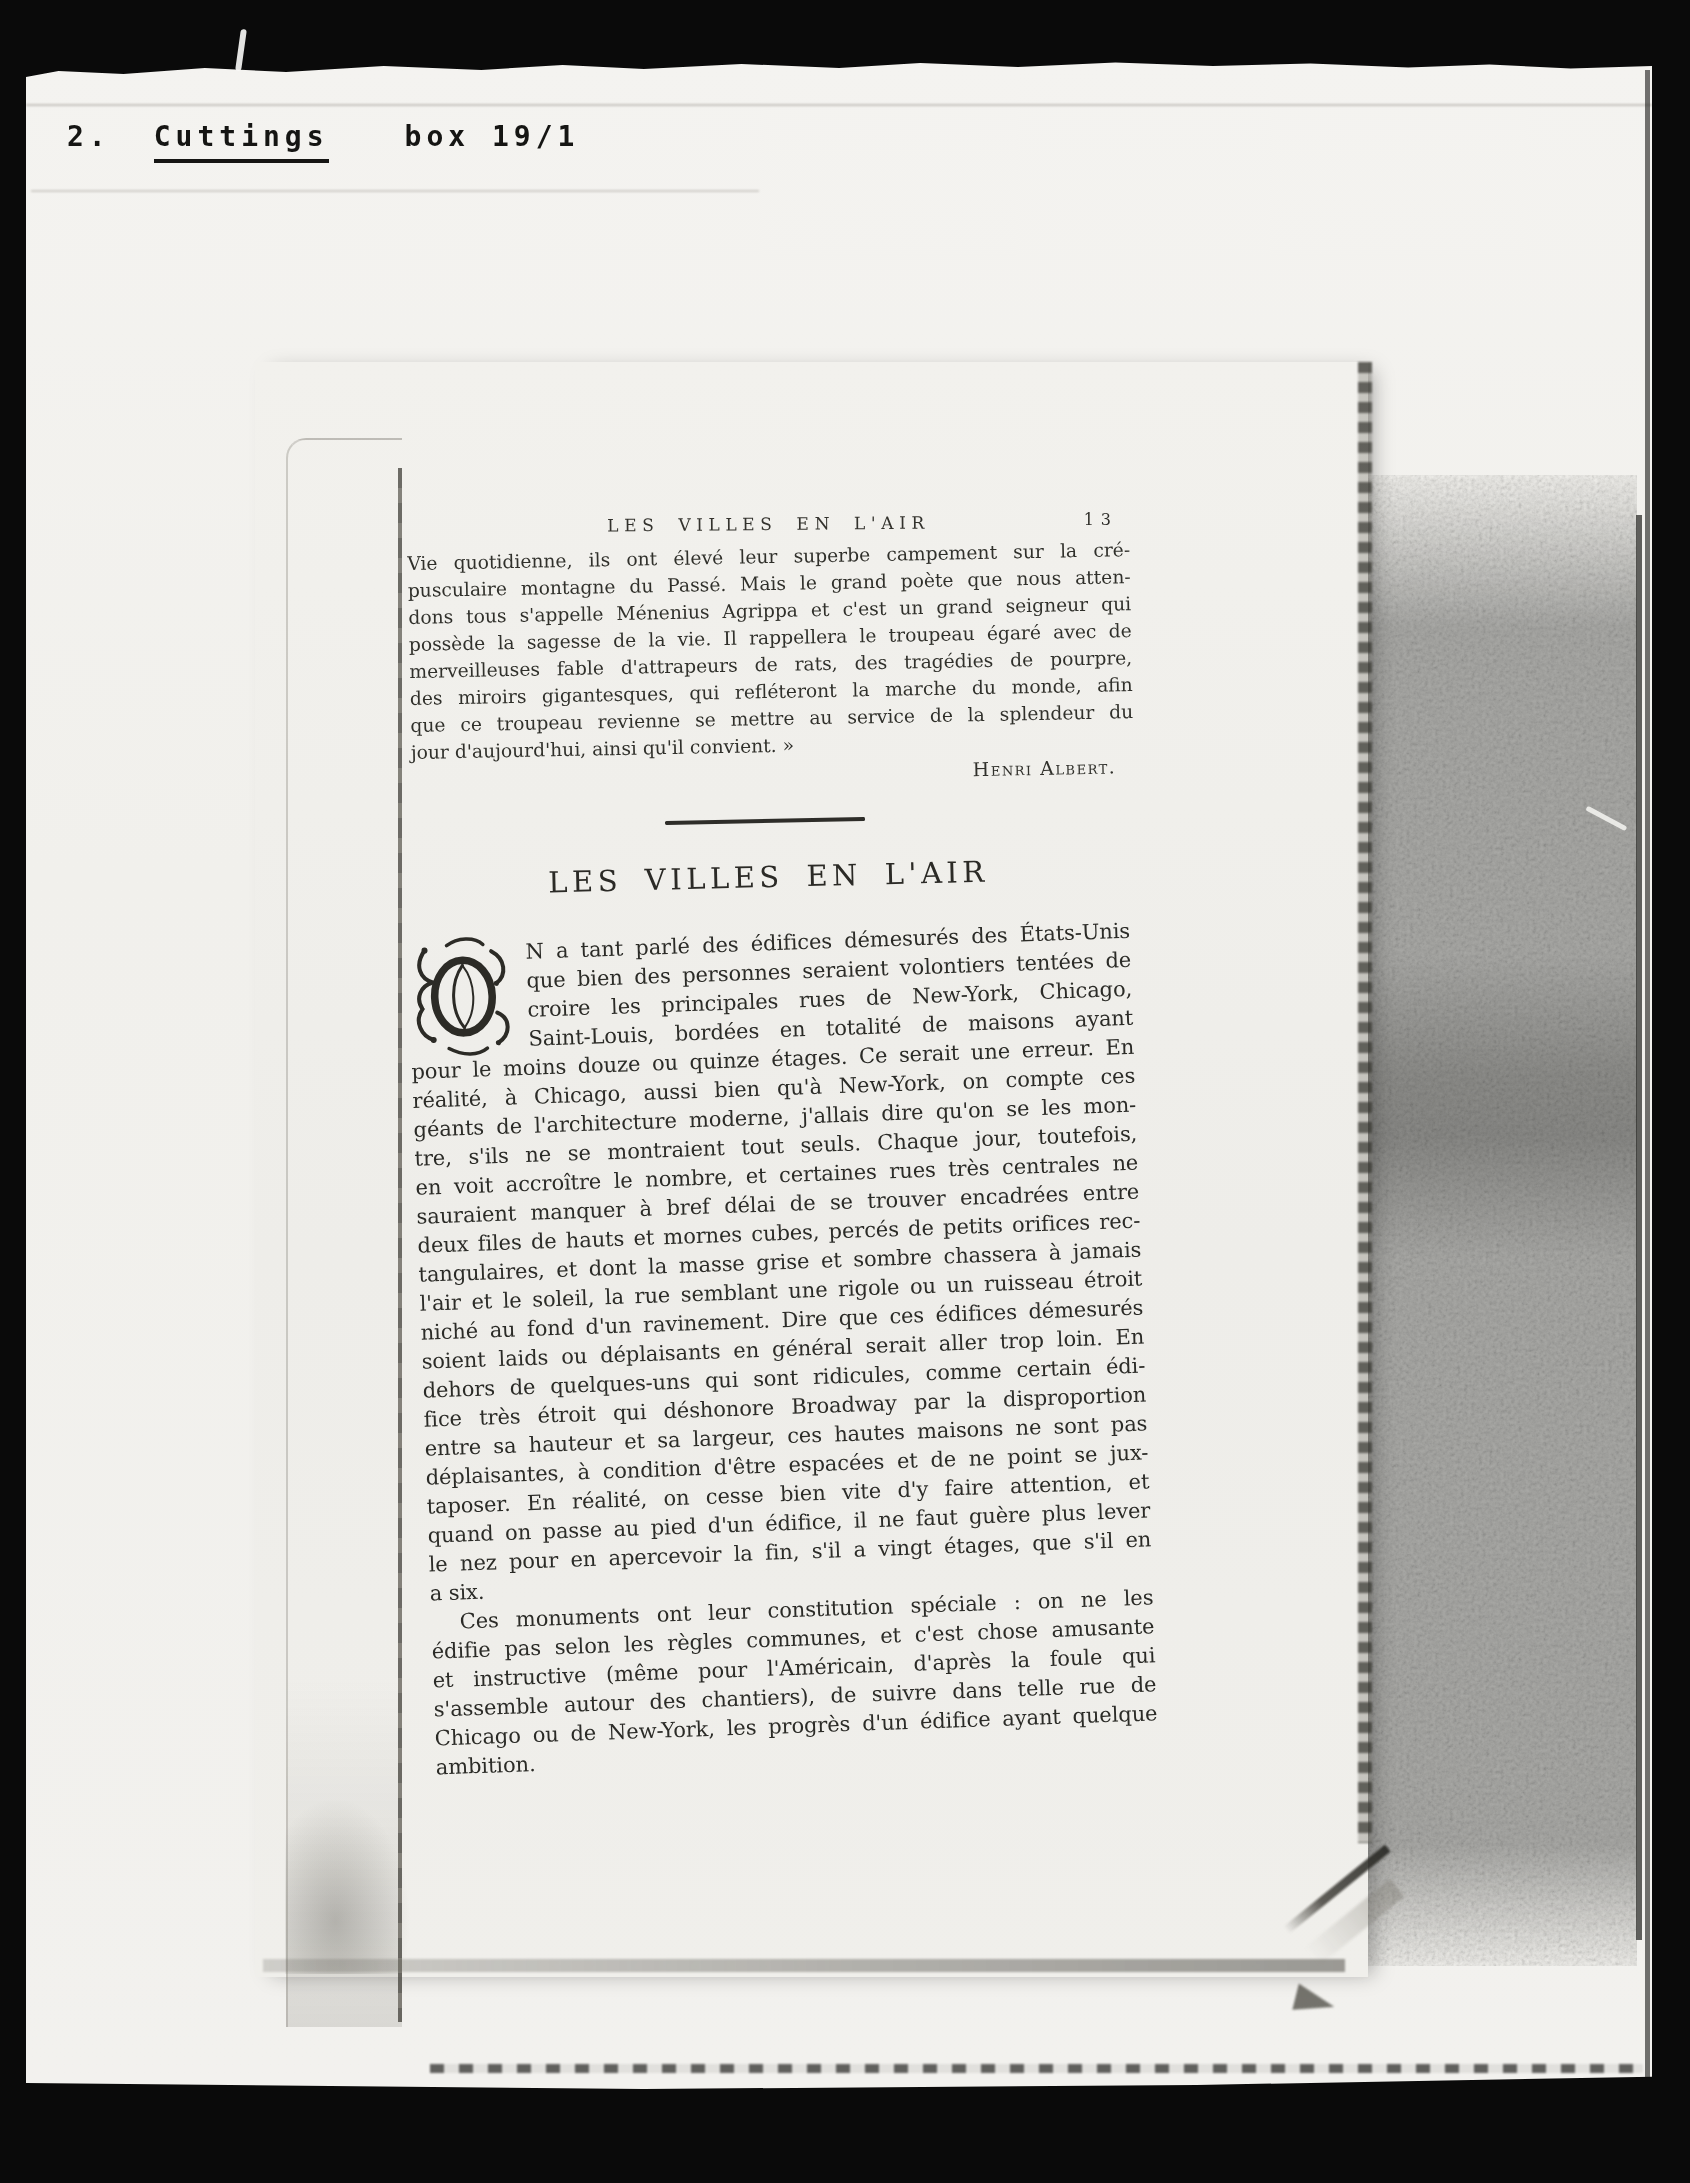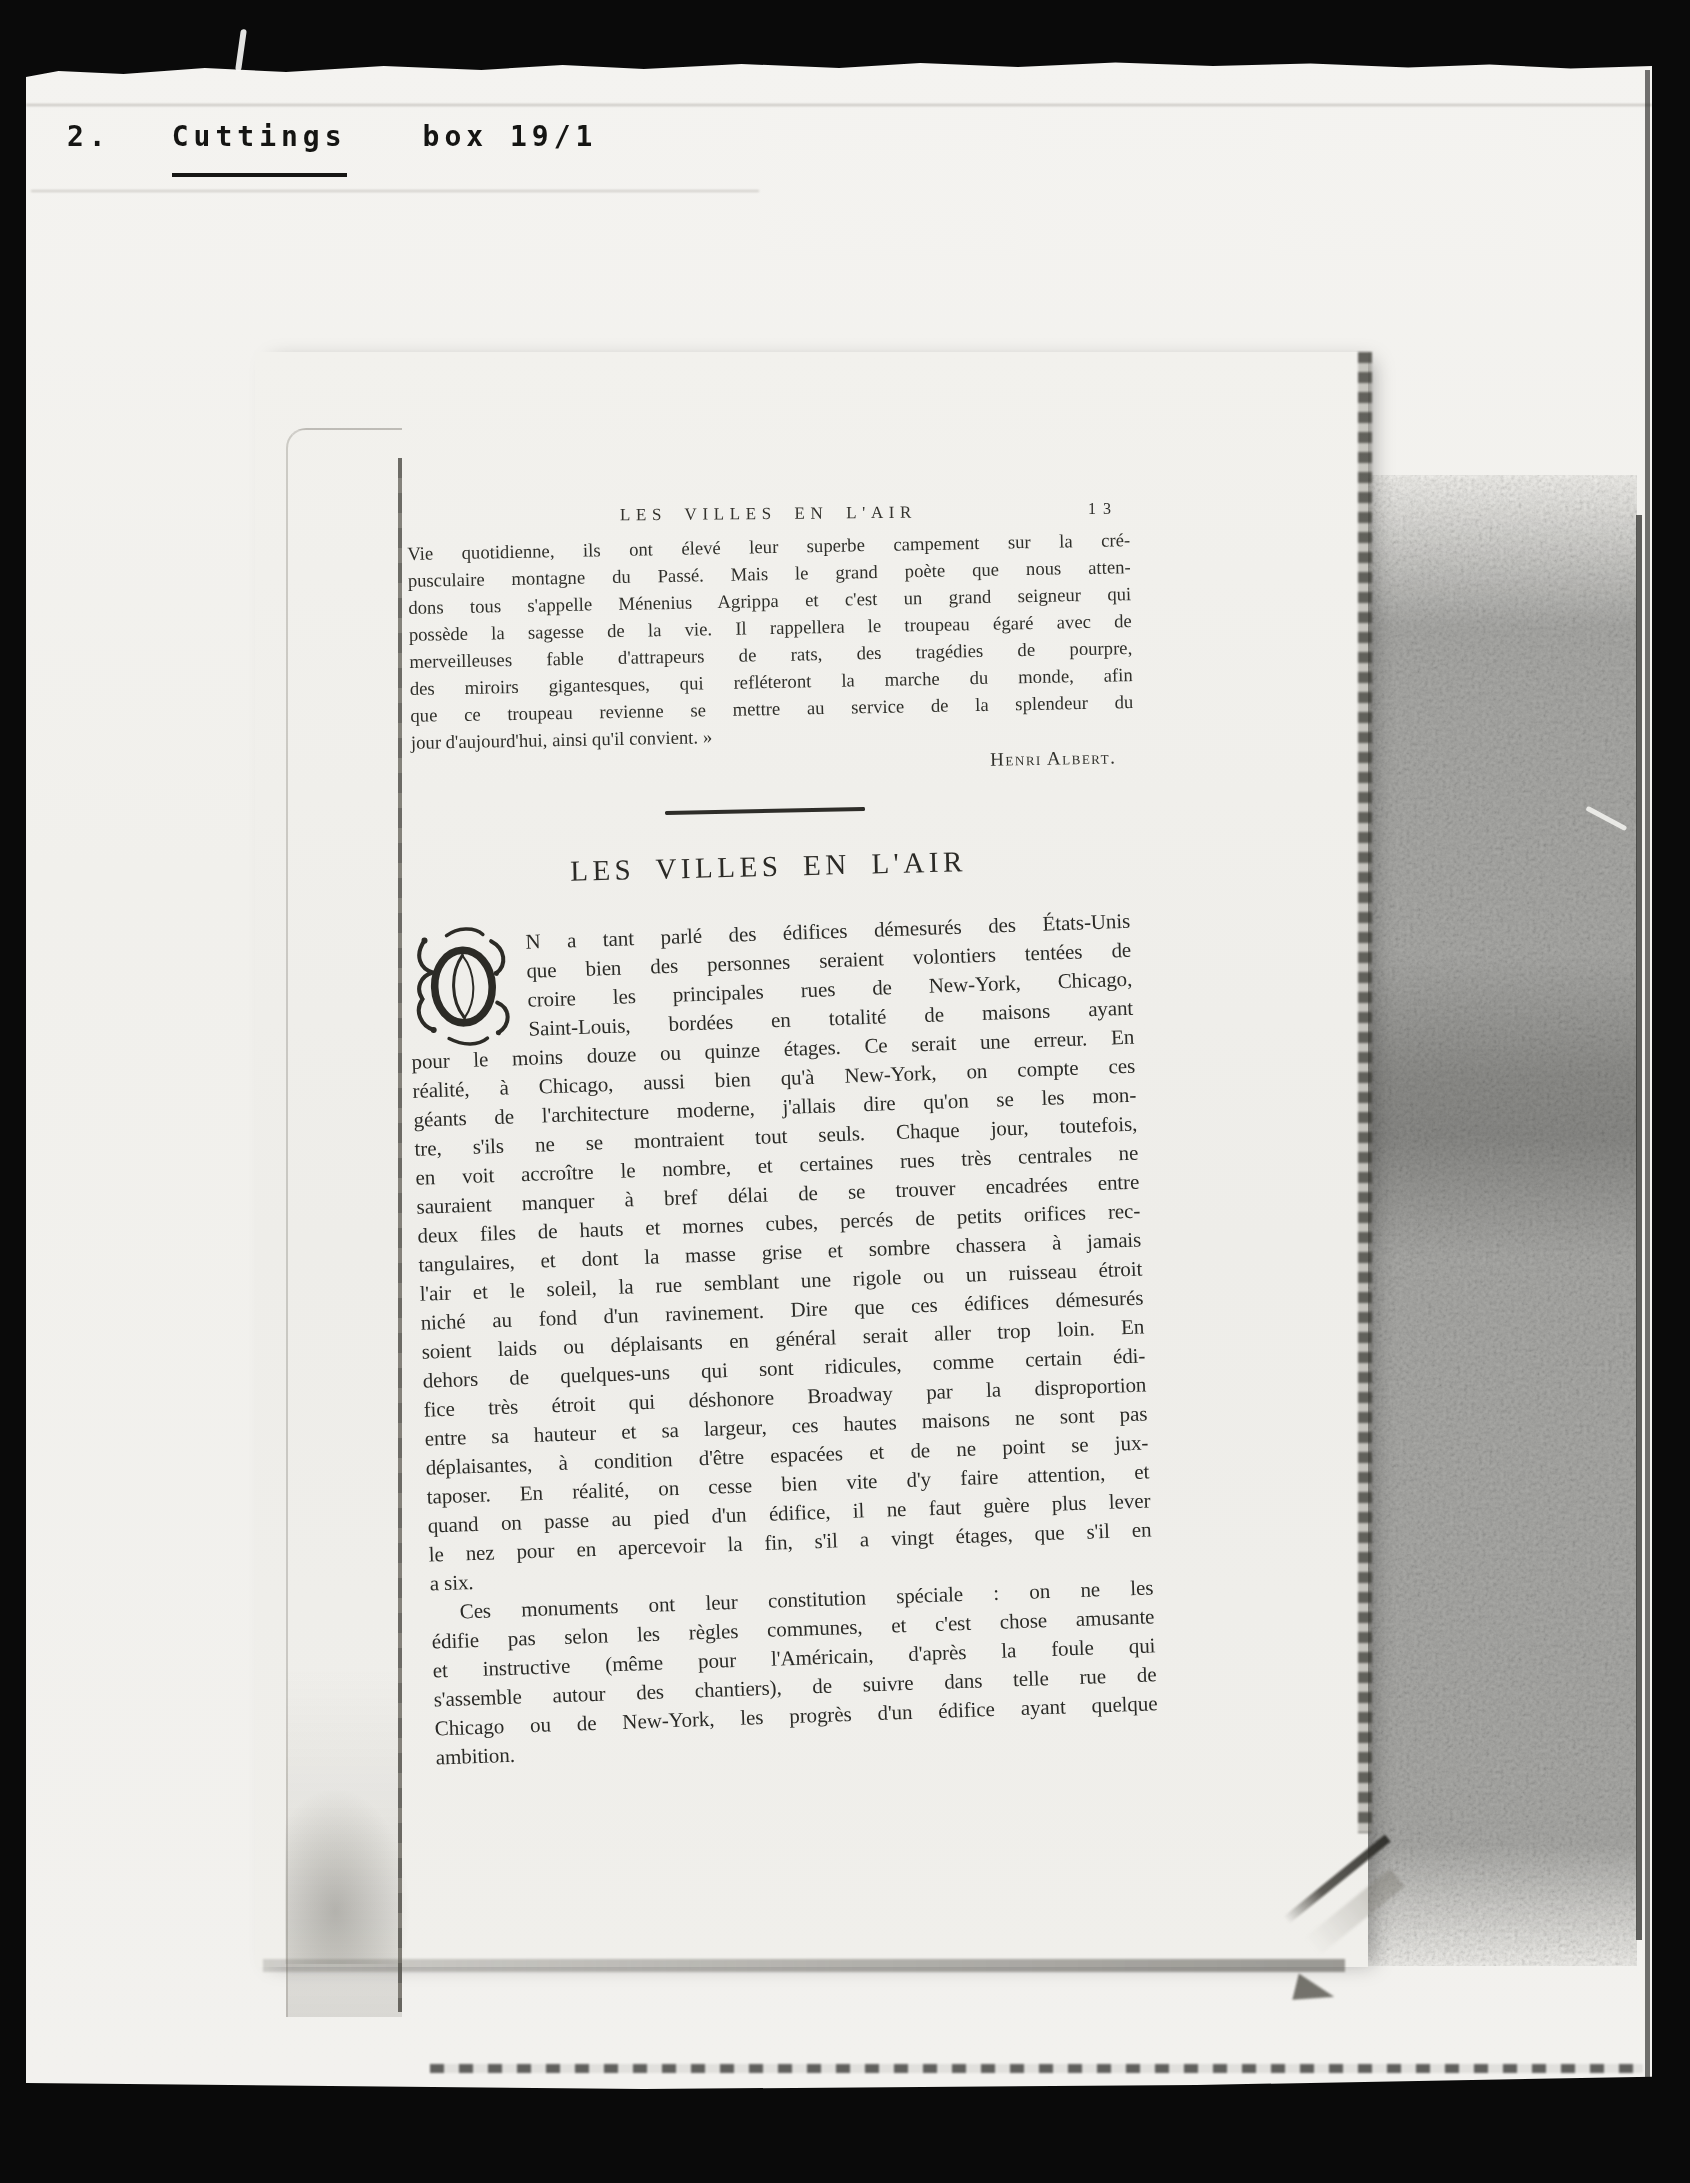--- a/index.html
+++ b/index.html
@@ -9,21 +9,21 @@
   .sheet{position:absolute;left:26px;top:60px;width:1626px;height:2029px;
          background:linear-gradient(180deg,#f4f3f0 0%,#f1f0ec 40%,#f2f1ee 100%);
          clip-path:polygon(0 17px,2% 11px,6% 14px,11% 8px,16% 12px,22% 6px,28% 10px,33% 5px,38% 9px,44% 4px,50% 8px,55% 3px,61% 7px,67% 2.5px,73% 6px,79% 3.5px,85% 7.6px,90% 4.5px,95% 8.6px,100% 6px,100% 99.4%,72% 99.8%,38% 100%,0 99.7%);}
   .pencil-line{position:absolute;background:#8e8a80;filter:blur(0.8px);}
   .line1{left:0;top:44px;width:100%;height:2px;opacity:.45;}
   .line2{left:5px;top:130px;width:728px;height:2px;opacity:.35;}
   
   .label{position:absolute;left:41px;top:60px;display:flex;align-items:baseline;
          font-family:"DejaVu Sans Mono",monospace;font-weight:bold;font-size:28px;
          letter-spacing:5px;color:#151513;}
-  .label .word{margin-left:61px;border-bottom:4px solid #161614;padding-bottom:20px;}
+  .label .word{margin-left:43px;border-bottom:4px solid #161614;padding-bottom:6px;}
   .label .box{margin-left:76px;}
   
   .felt{position:absolute;left:1312px;top:415px;width:299px;height:1491px;
         background:#a9a9a6;}
   .felt .fade-top{position:absolute;left:0;top:0;width:100%;height:152px;
         background:linear-gradient(180deg,#f1f0ec 0%,rgba(241,240,236,0) 100%);}
   .felt .fade-bottom{position:absolute;left:0;bottom:0;width:100%;height:121px;
         background:linear-gradient(0deg,#f0efeb 0%,rgba(240,239,235,0) 100%);}
   .felt .band{position:absolute;left:0;top:480px;width:100%;height:303px;
         background:linear-gradient(180deg,rgba(60,60,56,0) 0%,rgba(60,60,56,.26) 40%,rgba(55,55,52,.28) 60%,rgba(60,60,56,0) 100%);}
@@ -32,23 +32,23 @@
         filter:blur(0.8px);}
   .felt-noise{position:absolute;left:1312px;top:415px;opacity:.5;mix-blend-mode:multiply;}
   .felt-edge-line{position:absolute;left:1610px;top:455px;width:6px;height:1425px;
         background:#2f2f2c;opacity:.75;filter:blur(0.5px);}
   .sheet-edge-right{position:absolute;left:1619px;top:10px;width:4.5px;height:2016px;
         background:#191917;opacity:.6;filter:blur(0.5px);}
   .sheet-bottom-fringe{position:absolute;left:404px;top:2004px;width:1213px;height:9px;
         background:repeating-linear-gradient(90deg,rgba(28,28,26,.85) 0 14px,rgba(28,28,26,.1) 14px 29px);
         filter:blur(0.8px);opacity:.8;}
   
-  .page{position:absolute;left:229px;top:292px;width:1113px;height:1615px;
+  .page{position:absolute;left:229px;top:302px;width:1113px;height:1615px;
         background:linear-gradient(180deg,#f2f1ed 0%,#eeede9 55%,#f0efeb 100%);
-        box-shadow:11px 3px 19px -6px rgba(30,30,28,.35);font-family:Liberation Serif, serif;}
+        box-shadow:11px 3px 19px -6px rgba(30,30,28,.35);}
   .torn-right{position:absolute;right:-4px;top:0;width:14px;height:1481px;
         background:repeating-linear-gradient(180deg,rgba(62,61,55,.8) 0 11px,rgba(120,118,110,.35) 11px 20px);
         filter:blur(0.8px);}
   .stub-outline{position:absolute;left:31px;top:76px;width:114px;height:1587px;
         border-left:2px solid rgba(110,105,95,.28);border-top:2px solid rgba(110,105,95,.25);
         border-radius:20px 0 0 0;
         background:linear-gradient(180deg,rgba(0,0,0,0) 78%,rgba(88,86,78,.16) 100%);}
   .fold-line{position:absolute;left:143px;top:106px;width:4px;height:1554px;
         background:repeating-linear-gradient(180deg,#4c4a44 0 20px,#6a675f 20px 35px);
         opacity:.8;filter:blur(0.5px);}

